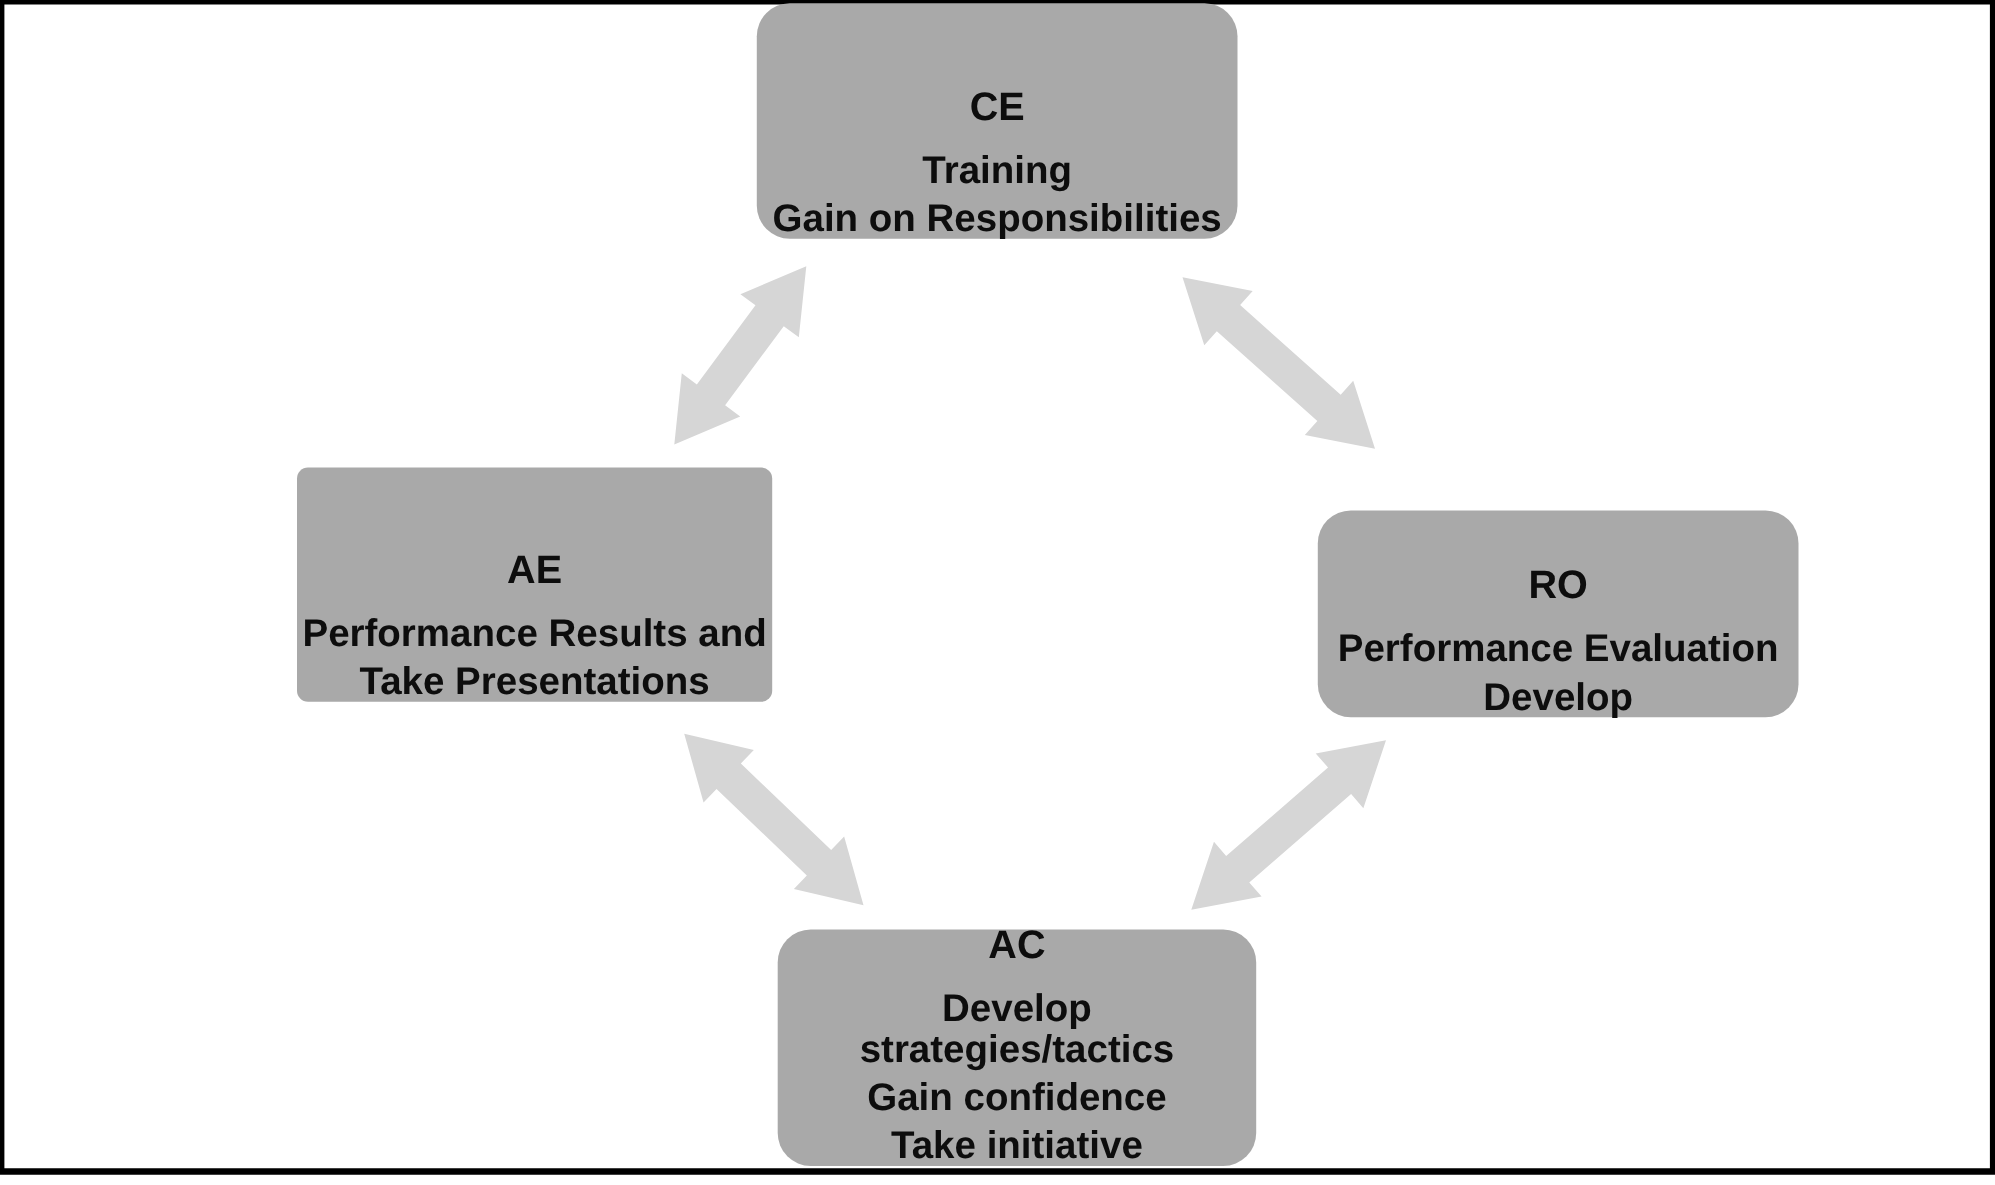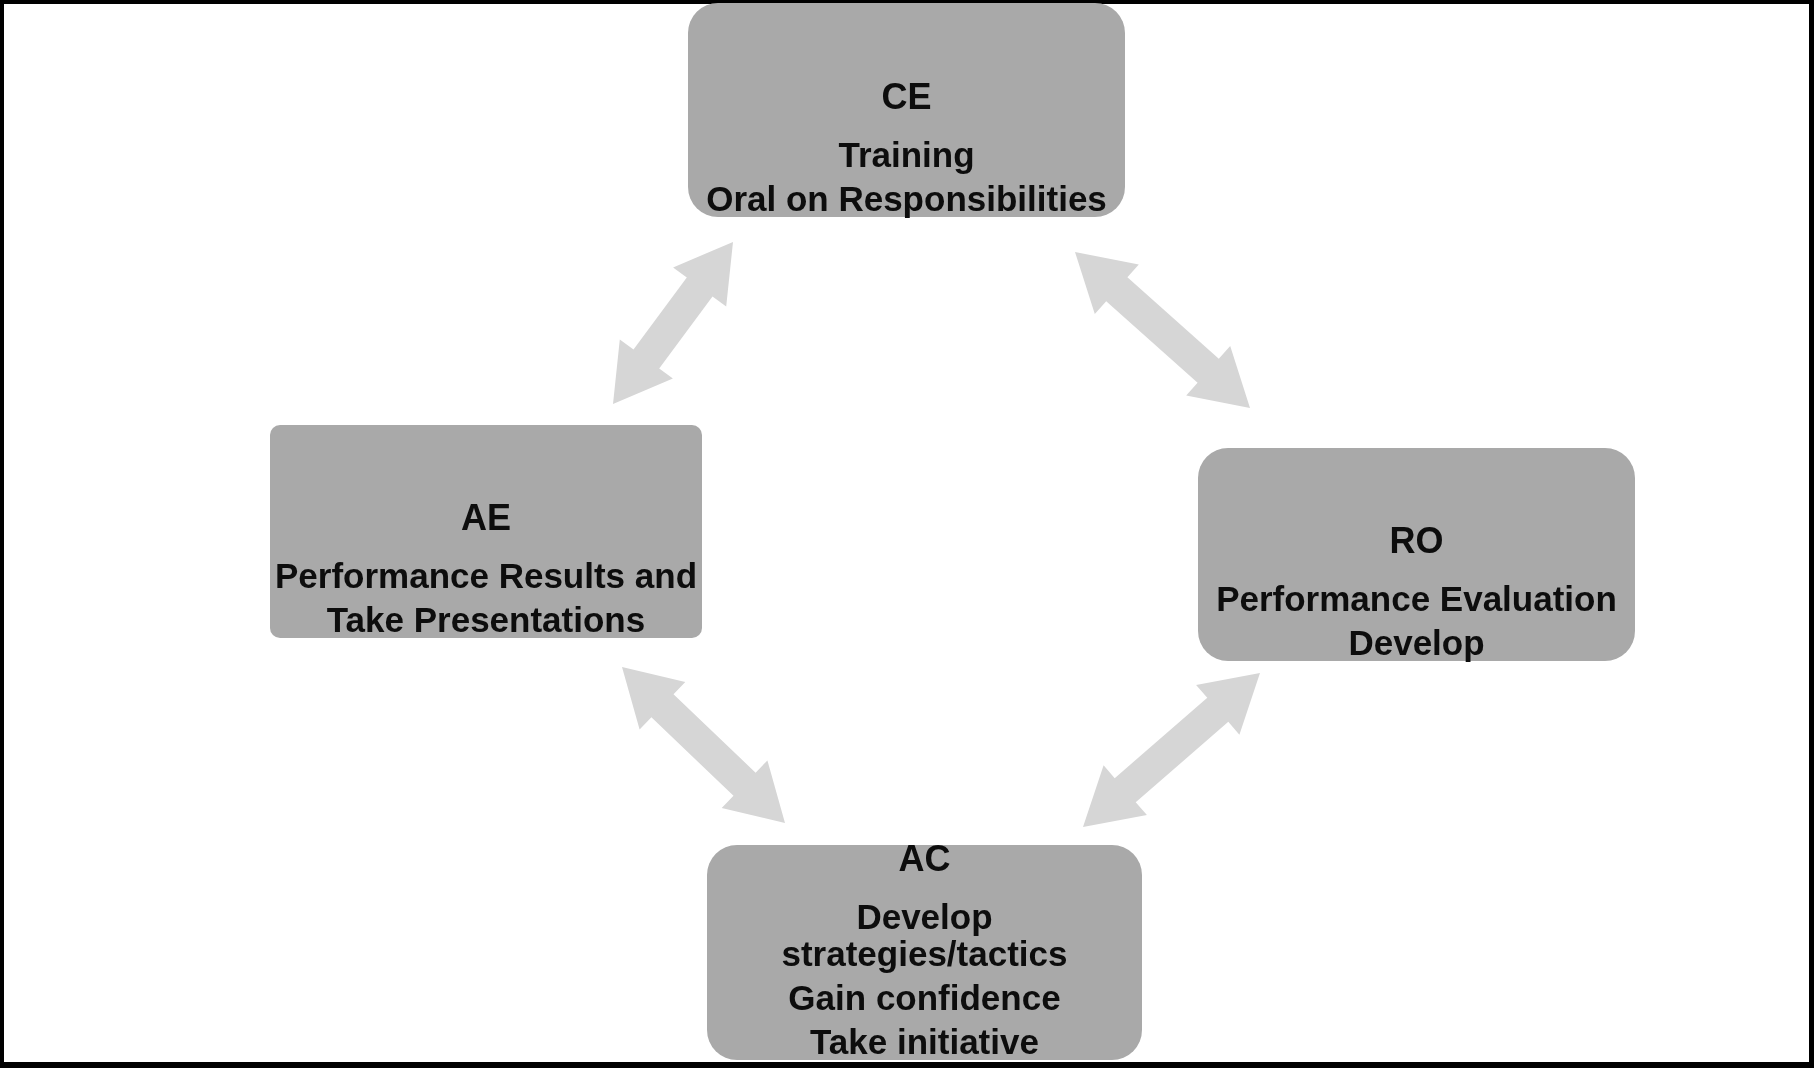--- a/index.html
+++ b/index.html
@@ -57,21 +57,21 @@
   .box .para {
     font-size: 35px;
     line-height: 37px;
     margin-top: 7px;
   }
   .box .para .line {
     white-space: nowrap;
   }
   .box-ce { left: 688px; top: 3px;   width: 437px; height: 214px; }
   .box-ae { left: 270px; top: 425px; width: 432px; height: 213px; border-radius: 10px; }
-  .box-ro { left: 1198px; top: 448px; width: 437px; height: 213px; }
+  .box-ro { left: 1198px; top: 464px; width: 437px; height: 188px; }
   .box-ac { left: 707px; top: 845px; width: 435px; height: 215px; }
 </style>
 </head>
 <body>
 
 <div class="canvas">
 
   <div class="frame"></div>
 
   <svg class="arrows" width="1814" height="1077" viewBox="0 0 1814 1077" id="arrow-svg">
@@ -80,21 +80,21 @@
       <polygon points="622.0,667.0 639.6,729.6 651.4,717.3 733.5,795.8 721.7,808.1 785.0,823.0 767.4,760.4 755.6,772.7 673.5,694.2 685.3,681.9" fill="#d6d6d6"></polygon>
       <polygon points="1083.0,827.0 1146.9,815.1 1135.7,802.3 1228.3,721.8 1239.4,734.7 1260.0,673.0 1196.1,684.9 1207.3,697.7 1114.7,778.2 1103.6,765.3" fill="#d6d6d6"></polygon>
     </svg>
 
   <div class="box box-ce">
     <div class="title">CE</div>
     <div class="para">
       <div class="line">Training</div>
     </div>
     <div class="para">
-      <div class="line">Oral on Responsibilities</div>
+      <div class="line">Gain on Responsibilities</div>
     </div>
   </div>
 
   <div class="box box-ae">
     <div class="title">AE</div>
     <div class="para">
       <div class="line">Performance Results and</div>
     </div>
     <div class="para">
       <div class="line">Take Presentations</div>

